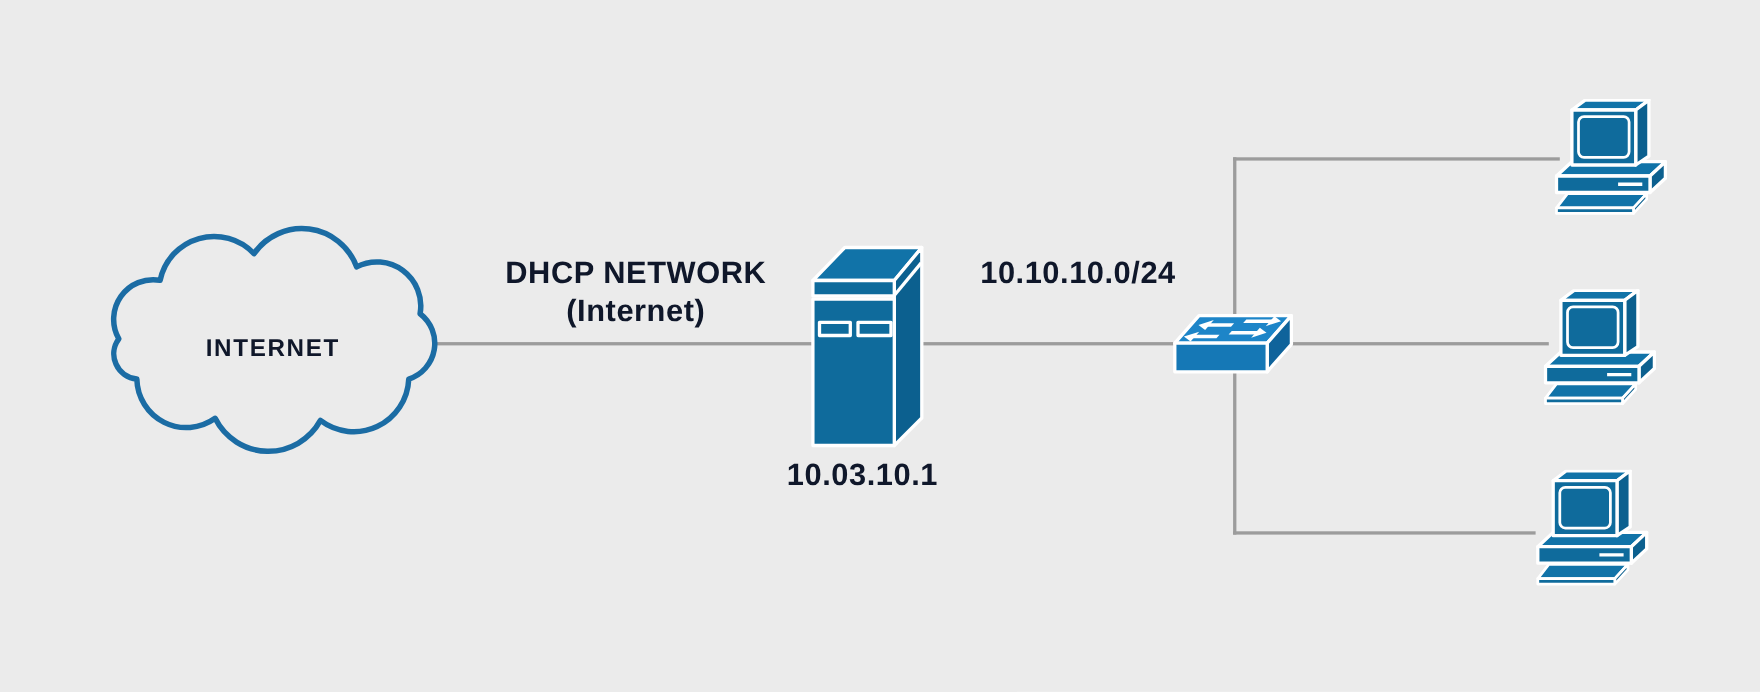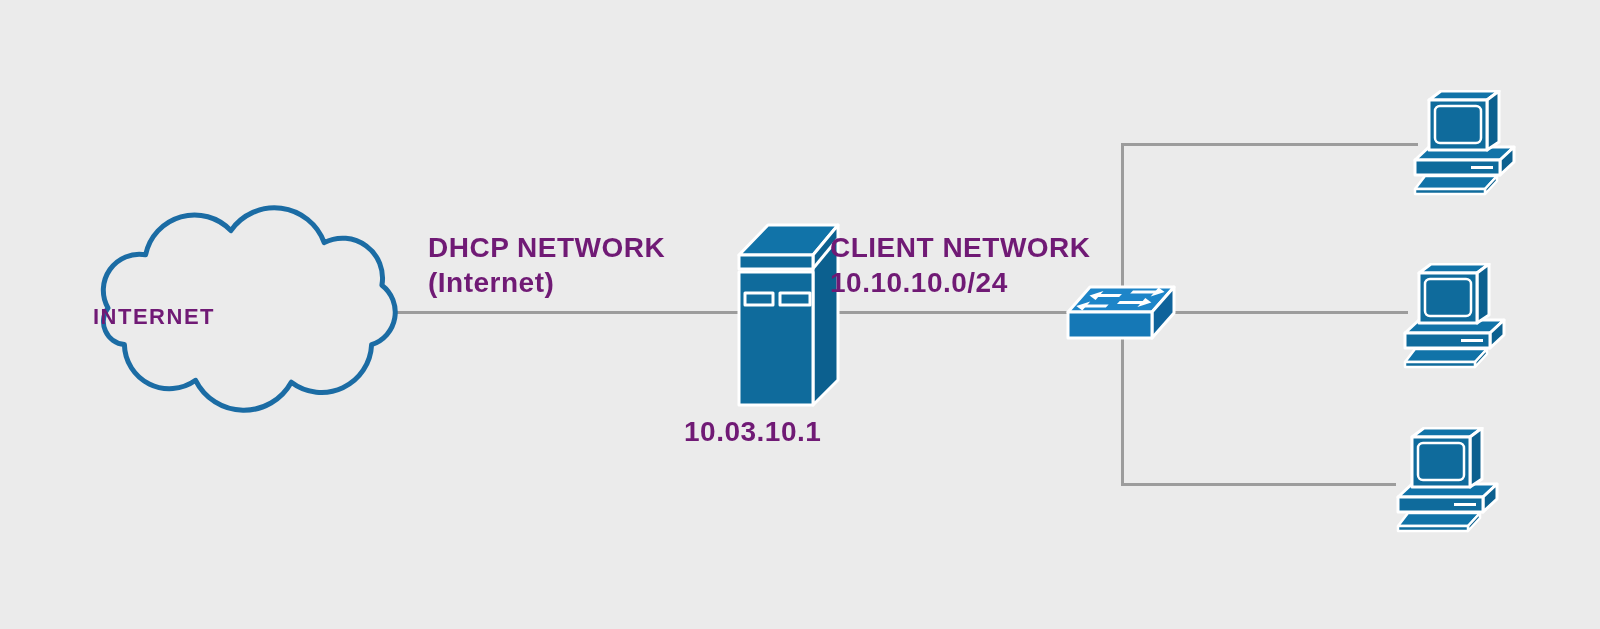--- a/index.html
+++ b/index.html
@@ -4,22 +4,22 @@
 <style>
   html,body{margin:0;padding:0;}
   body{font-family:"Liberation Sans",sans-serif;}
   #canvas{
     position:relative;width:1600px;height:629px;
     background:#EBEBEB;overflow:hidden;
   }
   .gline{position:absolute;background:#9C9C9C;}
   .icon-svg{position:absolute;overflow:visible;}
   .lbl{
-    position:absolute;color:#701a75;font-weight:bold;
-    text-align:left;letter-spacing:.5px;
+    position:absolute;color:#0f172a;font-weight:bold;
+    text-align:center;letter-spacing:.5px;
   }
   .link-lbl{width:300px;font-size:28px;line-height:35px;}
   .cloud-lbl{width:310px;font-size:22px;letter-spacing:1.5px;margin-top:12px;}
   .ip-lbl{width:200px;font-size:28px;}
 </style>
 </head>
 <body>
 
 <div id="canvas">
 
@@ -54,21 +54,20 @@
       <line x1="80.5" y1="53" x2="104.5" y2="24"></line>
       <rect x="6" y="40" width="74" height="14" fill="#0F6B9C"></rect>
       <rect x="6" y="57" width="74" height="133" fill="#0F6B9C"></rect>
       <rect x="12" y="78" width="28" height="12" fill="#0F6B9C"></rect>
       <rect x="47" y="78" width="30" height="12" fill="#0F6B9C"></rect>
     </g>
   </svg>
   <div class="lbl ip-lbl" style="left:684px;top:416px;">10.03.10.1</div>
 
   <div class="lbl link-lbl" style="left:830px;top:230px;">
-    <div>CLIENT NETWORK</div>
     <div>10.10.10.0/24</div>
   </div>
 
   <svg class="icon-svg" style="left:1062px;top:281px;" width="116" height="62" viewBox="0 0 116 62">
     <g stroke="#FFFFFF" stroke-width="3" stroke-linejoin="round">
       <polygon points="6,31 28,6 112,6 90,31" fill="#1D85C8"></polygon>
       <polygon points="90,31 112,6 112,32 90,57" fill="#0F639B"></polygon>
       <rect x="6" y="31" width="84" height="26" fill="#1578B6"></rect>
     </g>
     <g transform="matrix(1 0 0.88 -1 6 31)" stroke="#FFFFFF" stroke-width="3.2" fill="#FFFFFF">

